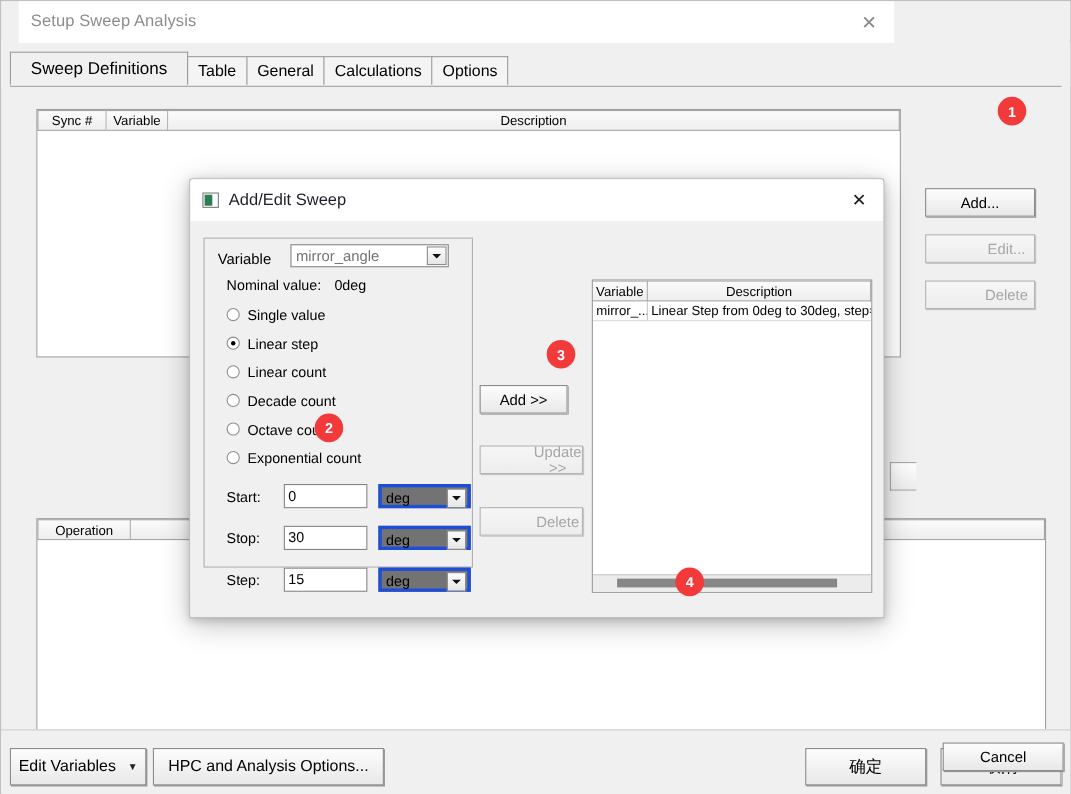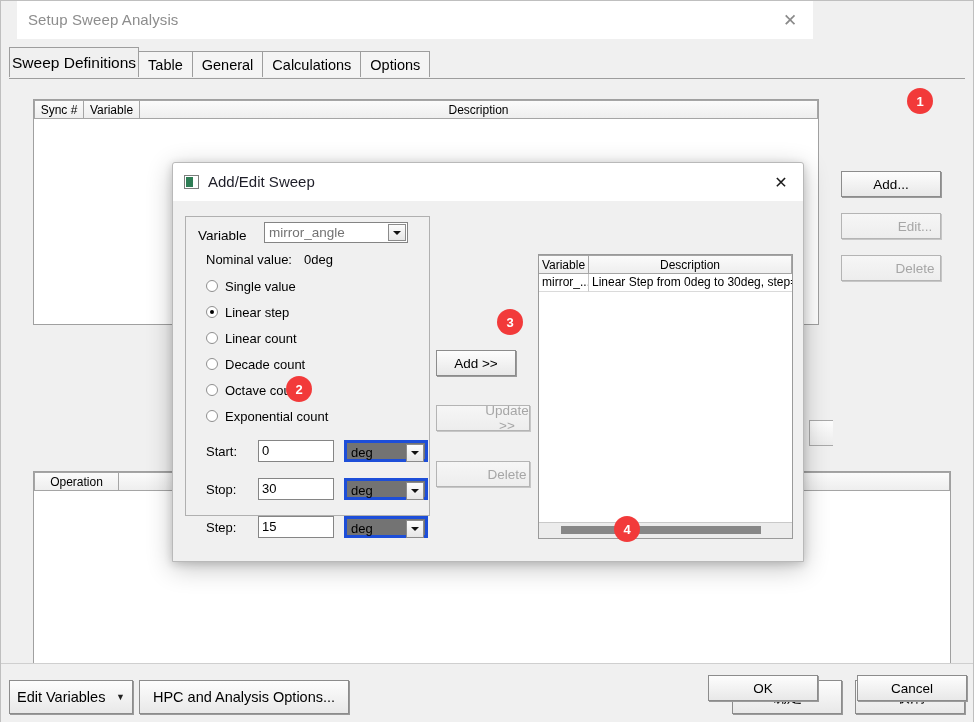--- a/index.html
+++ b/index.html
@@ -54,21 +54,21 @@
     font-size:14.5px;
     margin-right:-1px;
     box-sizing:border-box;
     cursor:default;
     white-space:nowrap;
   }
   .tab.sel{
     background:#f0f0f0;
     height:30px;line-height:29px;
     font-size:15.5px;
-    padding:0 2px;
+    padding:0 18px;
     border-color:#9d9d9d;
     position:relative;z-index:3;
   }
   #tabline{
     position:absolute;left:8px;top:77px;width:956px;height:1px;
     background:#9d9d9d;
   }
   
   #page{
     position:absolute;left:8px;top:78px;width:956px;height:570px;
@@ -311,21 +311,21 @@
       <div class="tab">Calculations</div>
       <div class="tab">Options</div>
     </div>
   </div>
   <div id="tabline"></div>
 
   <div id="page">
 
     <div id="sweepgrid">
       <div class="hdrrow">
-        <div class="hcell" style="width:50px">Sync #</div>
+        <div class="hcell" style="width:63px">Sync #</div>
         <div class="hcell" style="width:56px">Variable</div>
         <div class="hcell" style="flex:1">Description</div>
       </div>
     </div>
 
     <div class="btn" id="btn-add">Add...</div>
     <div class="btn disabled" id="btn-edit">Edit...</div>
     <div class="btn disabled" id="btn-delete">Delete</div>
 
     <div id="btn-hidden"></div>
@@ -444,21 +444,20 @@
           <div style="width:50px">mirror_...</div>
           <div style="flex:1;border-right:none">Linear Step from 0deg to 30deg, step=15de</div>
         </div>
         <div id="hscroll">
           <div class="thumb"></div>
         </div>
       </div>
 
     </div>
 
-    <div class="btn" id="dlg-ok">OK</div>
     <div class="btn" id="dlg-cancel">Cancel</div>
   </div>
 
   <div class="badge" style="left:906px;top:87px">1</div>
   <div class="badge" style="left:285px;top:375px">2</div>
   <div class="badge" style="left:496px;top:308px">3</div>
   <div class="badge" style="left:613px;top:515px">4</div>
 
 </div>
 

